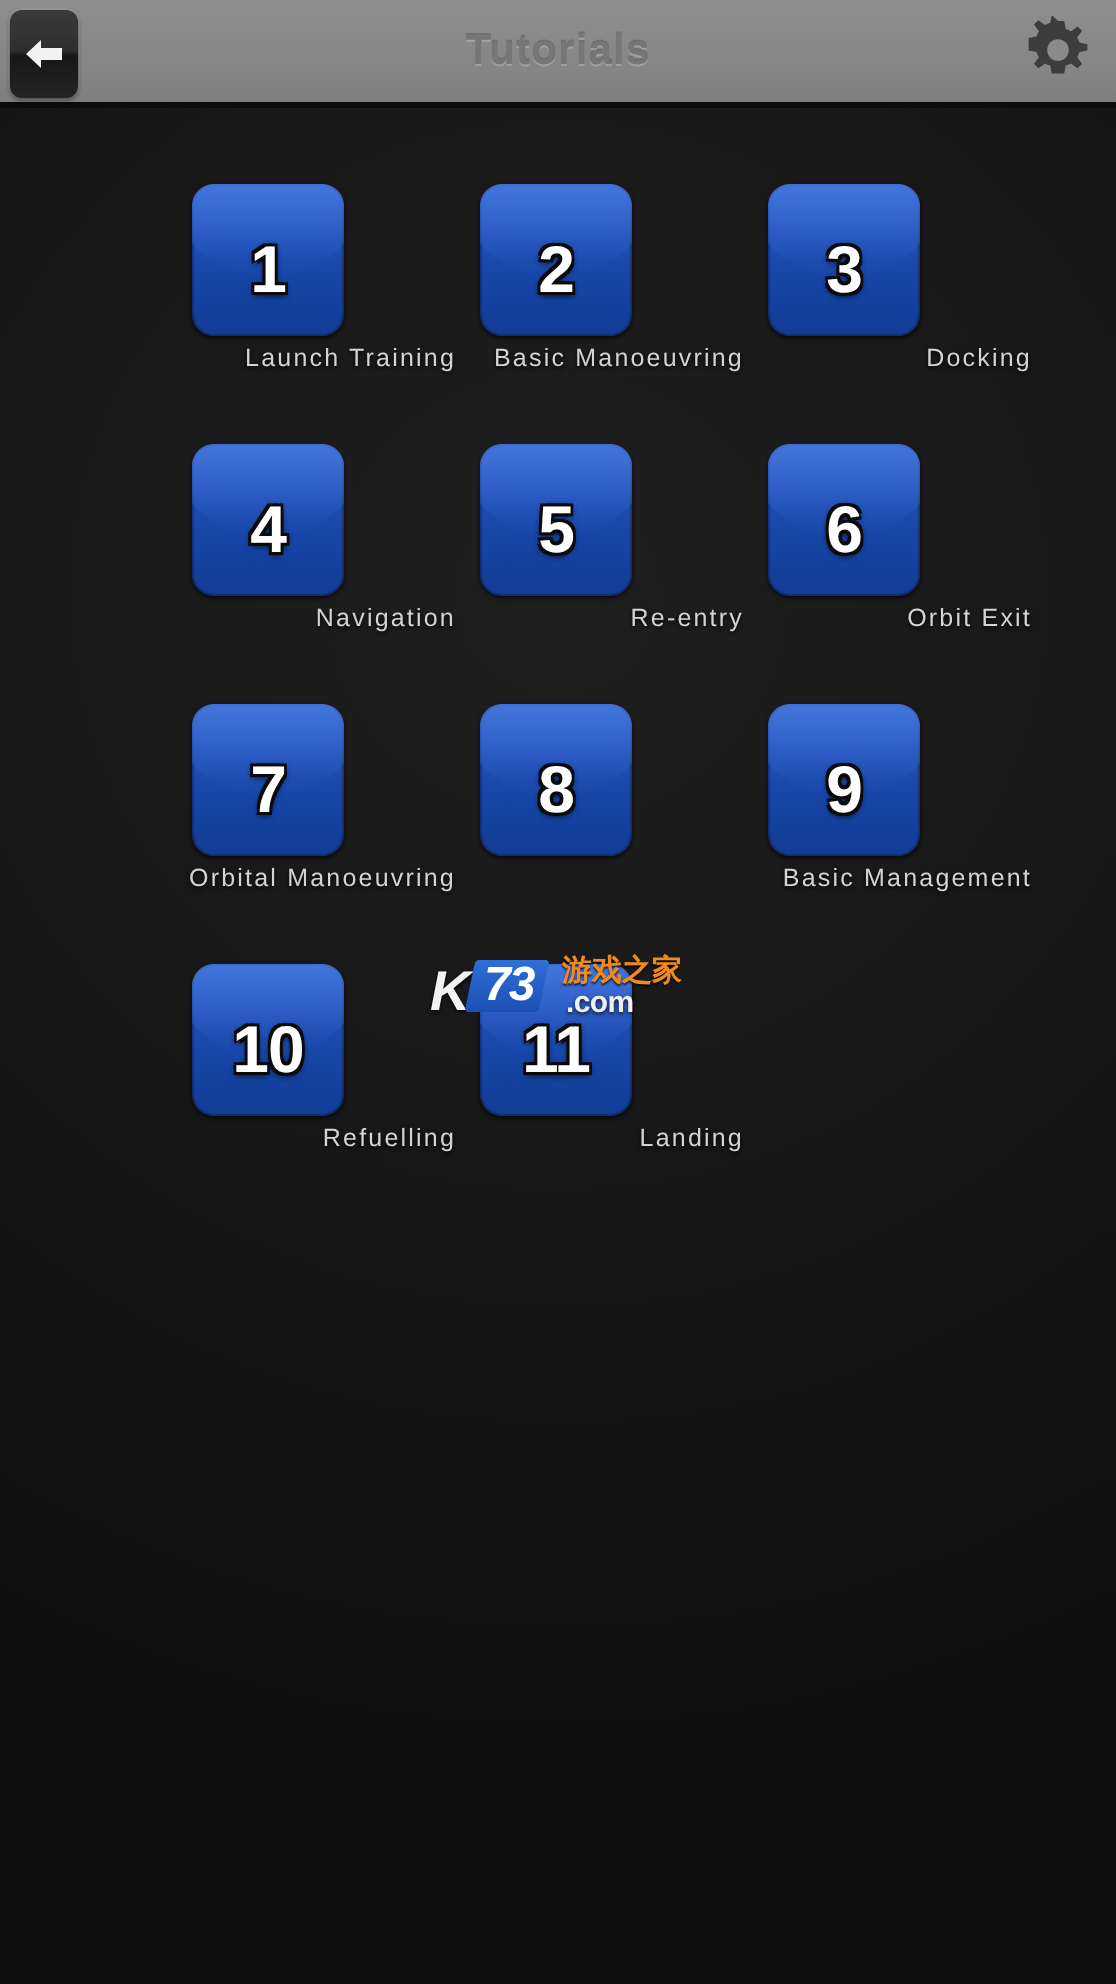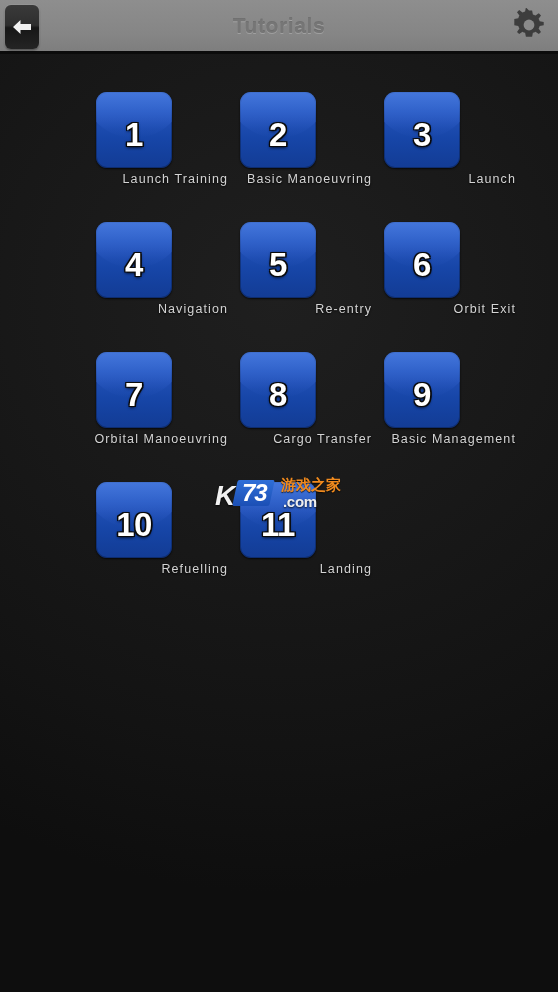--- a/index.html
+++ b/index.html
@@ -277,21 +277,21 @@
       <div class="cell c1">
         <div class="tile">
           <span class="tile-number">2</span>
         </div>
         <div class="tile-label">Basic Manoeuvring</div>
       </div>
       <div class="cell c2">
         <div class="tile">
           <span class="tile-number">3</span>
         </div>
-        <div class="tile-label">Launch</div>
+        <div class="tile-label">Docking</div>
       </div>
     </div>
 
     <div class="grid-row">
       <div class="cell c0">
         <div class="tile">
           <span class="tile-number">4</span>
         </div>
         <div class="tile-label">Navigation</div>
       </div>
@@ -313,21 +313,20 @@
       <div class="cell c0">
         <div class="tile">
           <span class="tile-number">7</span>
         </div>
         <div class="tile-label">Orbital Manoeuvring</div>
       </div>
       <div class="cell c1">
         <div class="tile">
           <span class="tile-number">8</span>
         </div>
-        <div class="tile-label">Cargo Transfer</div>
       </div>
       <div class="cell c2">
         <div class="tile">
           <span class="tile-number">9</span>
         </div>
         <div class="tile-label">Basic Management</div>
       </div>
     </div>
 
     <div class="grid-row">

